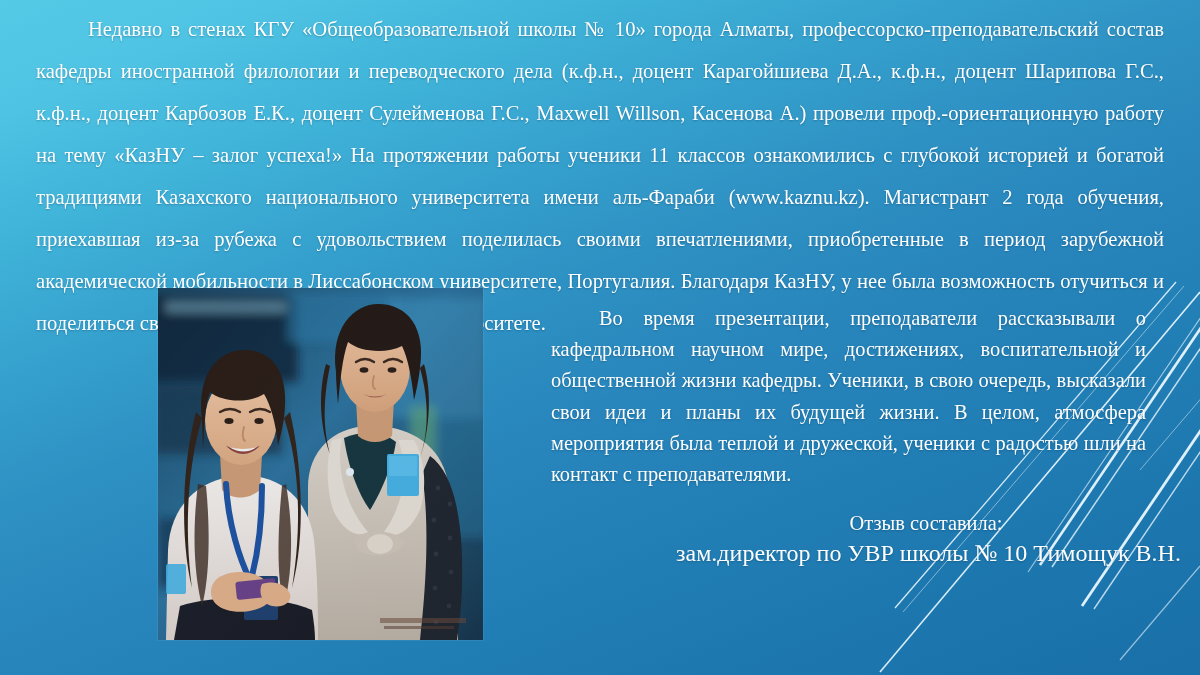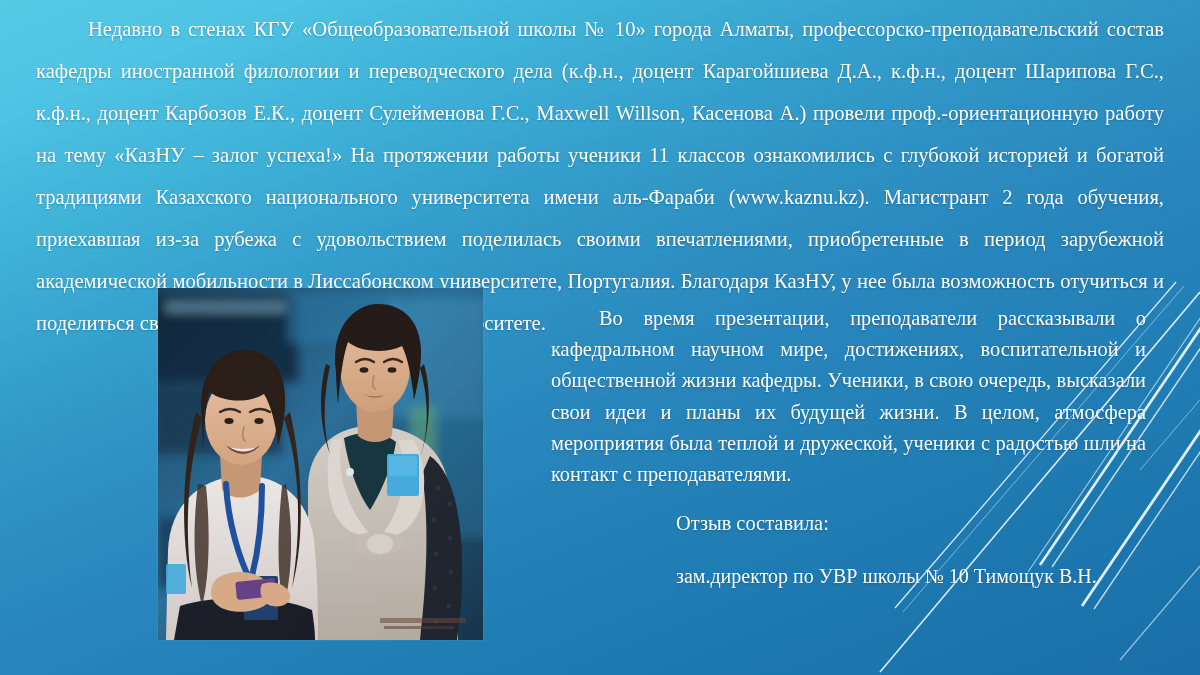--- a/index.html
+++ b/index.html
@@ -74,25 +74,25 @@
     top:508px;
     width:500px;
     color:#ffffff;
     font-family:"Liberation Serif", serif;
     text-shadow:0 1px 2px rgba(0,40,70,0.30);
   }
   #sign-line-1 {
     font-size:20.4px;
     line-height:30px;
     white-space:nowrap;
+    text-align:center;
   }
   #sign-line-2 {
-    font-size:20px;
+    font-size:24px;
     line-height:30px;
-    margin-top:23px;
     white-space:nowrap;
   }
 
   
   #photo-frame {
     position:absolute;
     left:158px;
     top:288px;
     width:325px;
     height:352px;

